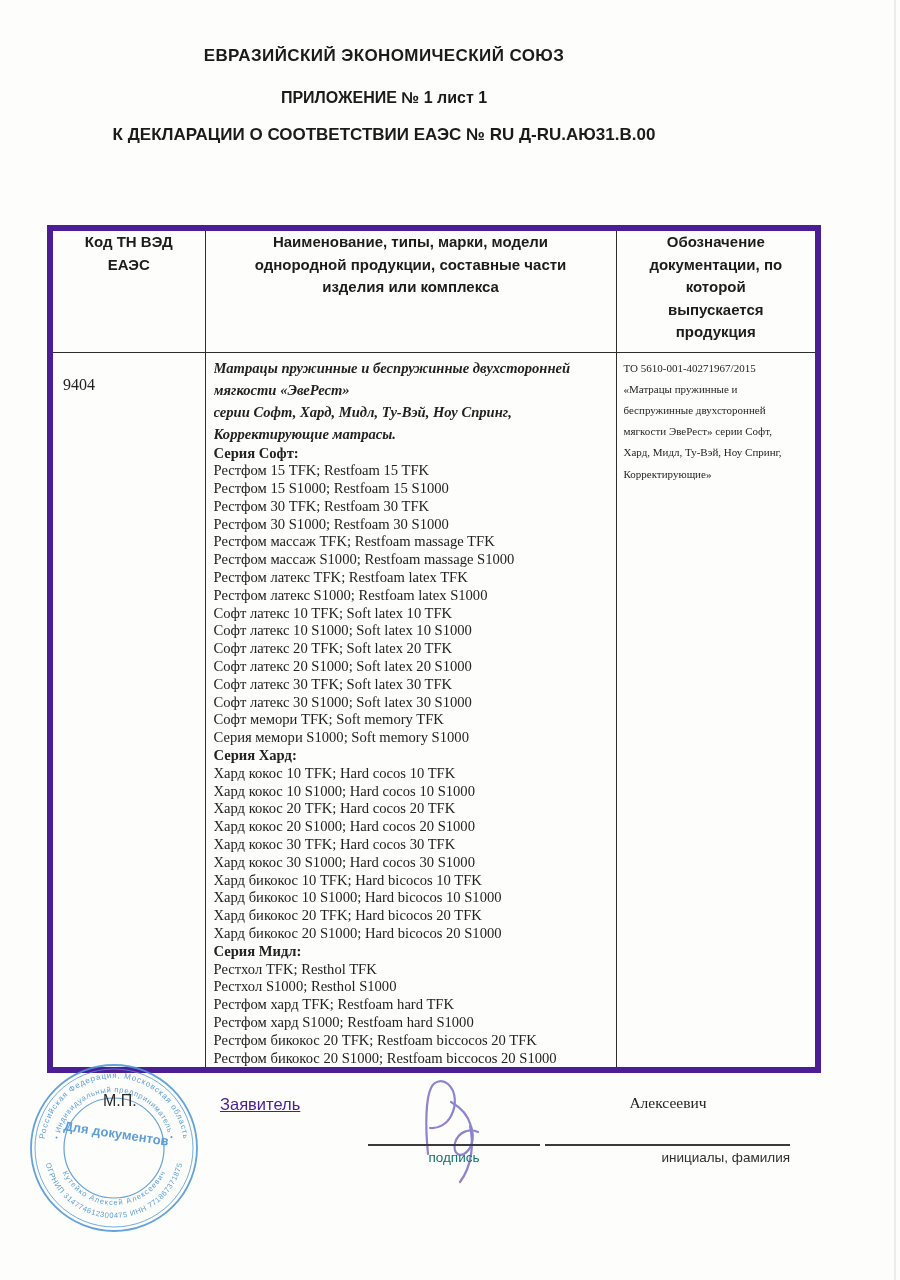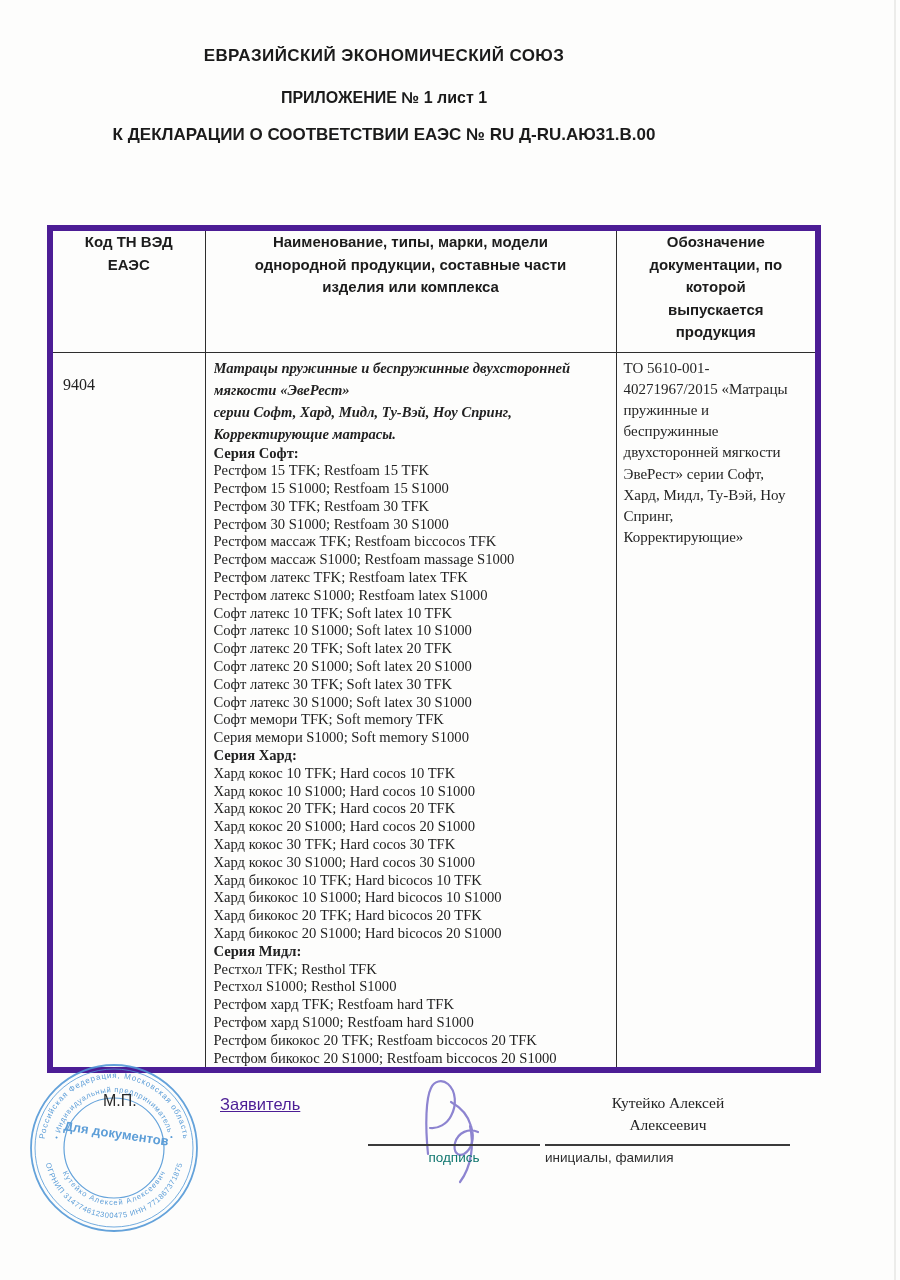--- a/index.html
+++ b/index.html
@@ -17,38 +17,38 @@
   table.decl{border:6px solid #4c1d95;}
   th.c1,th.c2,th.c3{font-family:"Liberation Sans",sans-serif;font-weight:bold;font-size:15px;
              color:#1c1c1c;vertical-align:middle;text-align:center;line-height:1.5;}
   th.c1{padding:0 22px;}
   th.c2{padding:0 30px;}
   th.c3{padding:0 24px;margin-top:48px;}
   tr.hrow{height:124px;}
   tr.brow{height:698px;}
   td.code{font-family:"Liberation Serif",serif;font-size:16px;padding:23px 0 0 10px;color:#222;}
   td.prod{padding:4px 6px 0 8px;}
-  td.doc{padding:5px 24px 0 7px;font-family:"Liberation Serif",serif;font-size:15px;
+  td.doc{padding:5px 24px 0 7px;font-family:"Liberation Serif",serif;font-size:11px;
          line-height:21.2px;color:#252525;}
   .pl{font-family:"Liberation Serif",serif;font-size:14.6px;line-height:17.8px;color:#222;
       white-space:nowrap;overflow:hidden;}
   .pl.bi{font-weight:bold;font-style:italic;white-space:normal;line-height:22px;}
   .pl.b{font-weight:bold;}
 
   .mp{position:absolute;left:103px;top:1092px;font-size:16px;color:#2a2a2a;}
   .applicant{position:absolute;left:220px;top:1095px;font-size:16.5px;color:#4c1d95;text-decoration:underline;}
   .stamp{position:absolute;left:28px;top:1062px;width:172px;height:172px;opacity:.88;}
   .signature{position:absolute;left:390px;top:1072px;width:150px;height:120px;}
   .sigline{position:absolute;left:368px;top:1144px;width:172px;border-top:2px solid #3b3b3b;}
   .sigcap{position:absolute;left:368px;top:1150px;width:172px;text-align:center;
           font-size:13.5px;color:#0f766e;}
   .nameblock{position:absolute;left:548px;top:1092px;width:240px;text-align:center;
              font-family:"Liberation Serif",serif;font-size:15.5px;line-height:22px;color:#242424;}
   .nameline{position:absolute;left:545px;top:1144px;width:245px;border-top:2px solid #3b3b3b;}
-  .namecap{position:absolute;left:545px;top:1150px;width:245px;text-align:left;
+  .namecap{position:absolute;left:545px;top:1150px;width:245px;text-align:right;
            font-size:13.5px;color:#2e2e2e;}
   .edge{position:absolute;right:4px;top:0;width:2px;height:1280px;background:#ececea;}
 </style>
 </head>
 <body>
 
 <div class="page">
 
   <div class="hdr h1">ЕВРАЗИЙСКИЙ ЭКОНОМИЧЕСКИЙ СОЮЗ</div>
   <div class="hdr h2">ПРИЛОЖЕНИЕ № 1 лист 1</div>
@@ -69,21 +69,21 @@
     <tr class="brow">
       <td class="code">9404</td>
       <td class="prod">
             <div class="pl bi">Матрацы пружинные  и  беспружинные двухсторонней мягкости «ЭвеРест»</div>
             <div class="pl bi">серии Софт, Хард, Мидл, Ту-Вэй, Ноу Спринг, Корректирующие матрасы.</div>
             <div class="pl b">Серия Софт:</div>
             <div class="pl ">Рестфом 15 TFK; Restfoam 15 TFK</div>
             <div class="pl ">Рестфом 15 S1000; Restfoam 15 S1000</div>
             <div class="pl ">Рестфом 30 TFK; Restfoam 30 TFK</div>
             <div class="pl ">Рестфом 30 S1000; Restfoam 30 S1000</div>
-            <div class="pl ">Рестфом массаж TFK; Restfoam biccocos TFK</div>
+            <div class="pl ">Рестфом массаж TFK; Restfoam massage TFK</div>
             <div class="pl ">Рестфом массаж S1000; Restfoam massage S1000</div>
             <div class="pl ">Рестфом  латекс TFK; Restfoam latex TFK</div>
             <div class="pl ">Рестфом  латекс S1000; Restfoam latex S1000</div>
             <div class="pl ">Софт латекс 10 TFK; Soft latex 10 TFK</div>
             <div class="pl ">Софт латекс 10 S1000; Soft latex 10 S1000</div>
             <div class="pl ">Софт латекс 20 TFK; Soft latex 20 TFK</div>
             <div class="pl ">Софт латекс 20 S1000; Soft latex 20 S1000</div>
             <div class="pl ">Софт латекс 30 TFK; Soft latex 30 TFK</div>
             <div class="pl ">Софт латекс 30 S1000; Soft latex 30 S1000</div>
             <div class="pl ">Софт мемори TFK; Soft memory TFK</div>
@@ -149,20 +149,19 @@
       <path d="M38 82 C35 52 36 26 41 16 C44 9 52 7 58 12 C66 19 67 33 61 44 C57 52 48 57 40 56"></path>
       <path d="M61 30 C70 35 78 43 81 54 C85 66 82 77 74 82 C68 85 63 80 65 71 C68 60 79 56 88 60"></path>
       <path d="M80 54 C84 72 82 94 70 110"></path>
     </g>
   </svg>
 
   <div class="sigline"></div>
   <div class="sigcap">подпись</div>
 
   <div class="nameblock">
-    <div>Кутейко Алексей</div>
     <div>Алексеевич</div>
   </div>
   <div class="nameline"></div>
   <div class="namecap">инициалы, фамилия</div>
 
   <div class="edge"></div>
 </div>
 
 </body></html>

